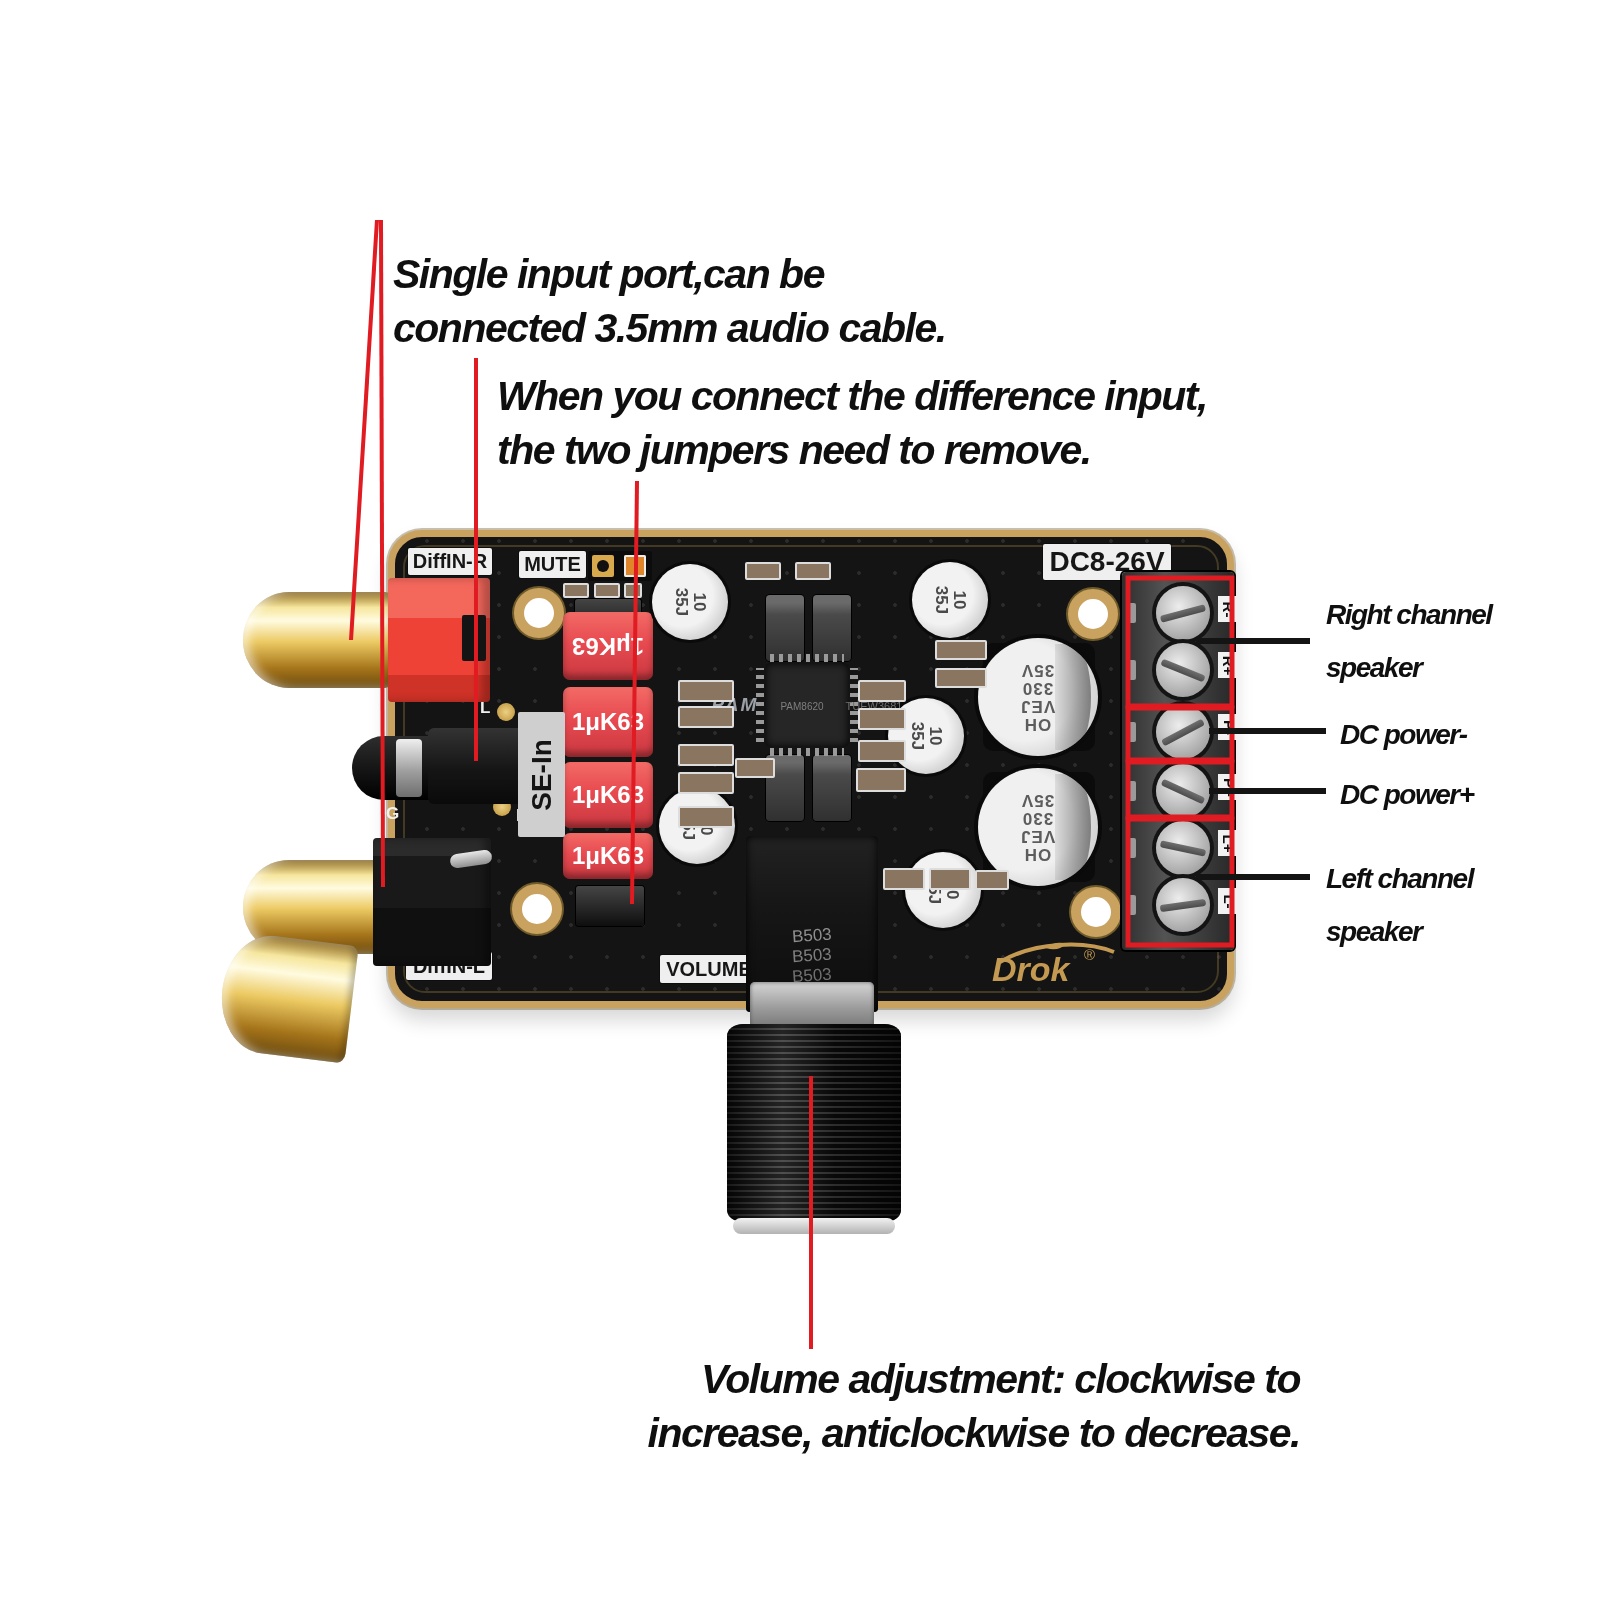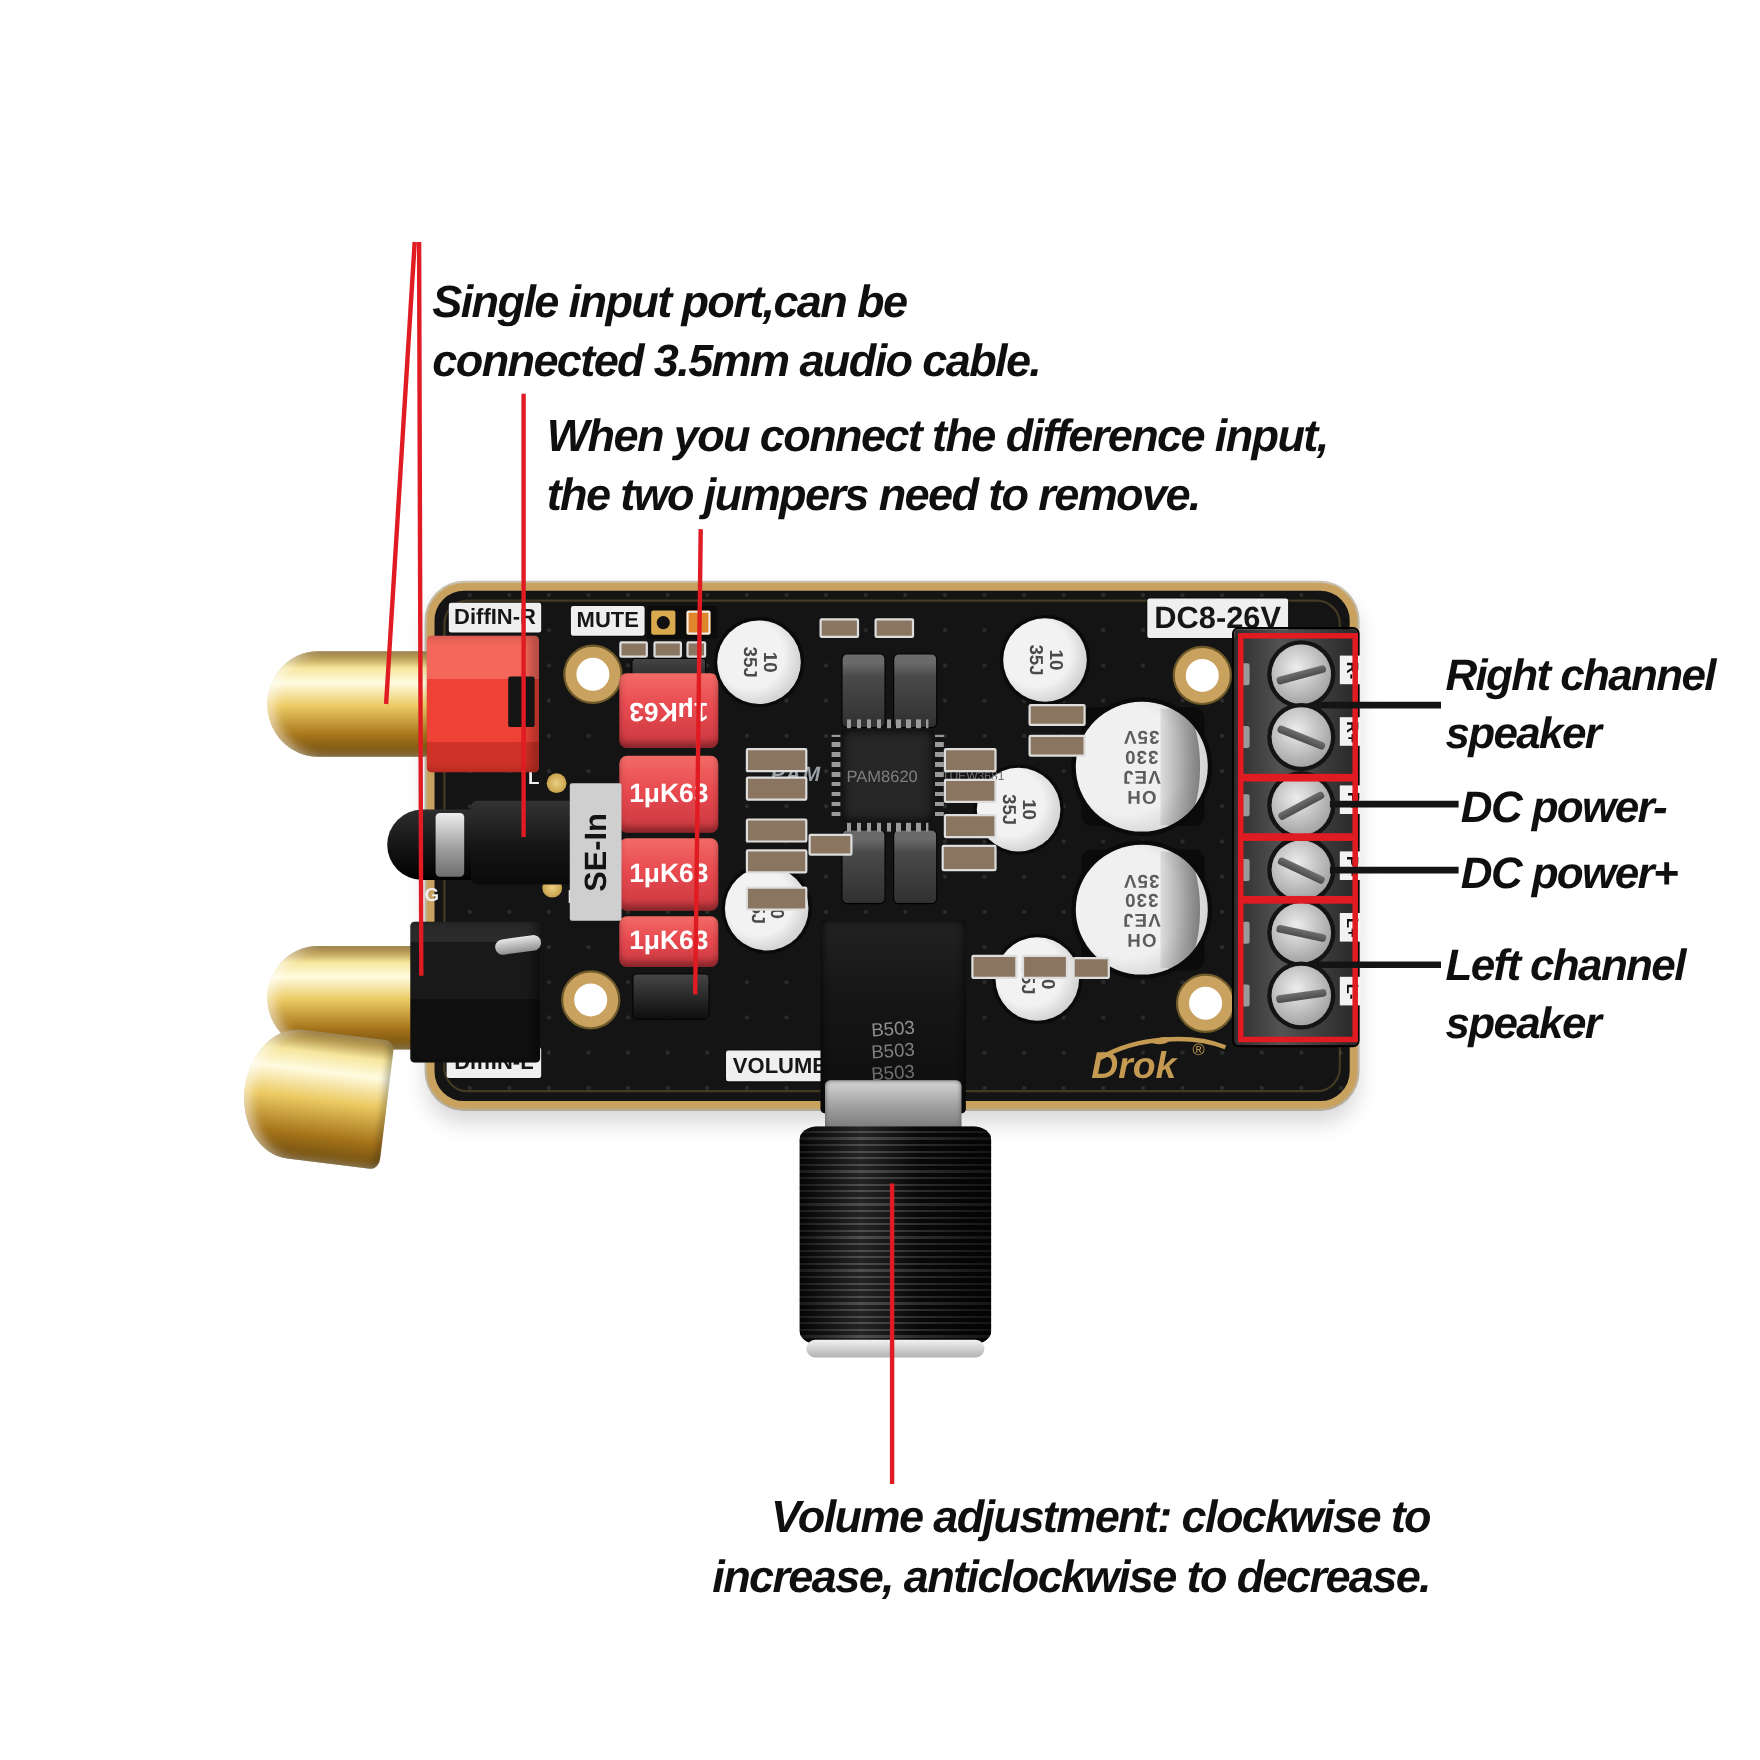--- a/index.html
+++ b/index.html
@@ -2,21 +2,21 @@
 <html><head>
 <meta charset="utf-8">
 <style>
   html,body{margin:0;padding:0;background:#fff;}
   #stage{position:relative;width:1600px;height:1600px;background:#fff;overflow:hidden;
          font-family:"Liberation Sans",sans-serif;}
   .abs{position:absolute;}
   
   .txt{position:absolute;font:italic 700 41px/54px "Liberation Sans",sans-serif;
        color:#0f0f0f;letter-spacing:-1.5px;white-space:nowrap;}
-  .txt.sm{font-size:40px;line-height:53px;}
+  .txt.sm{font-size:28px;line-height:53px;margin-left:12px;}
   .txt.center{text-align:right;}
   
   .lbl{position:absolute;background:#efefef;color:#161616;display:flex;align-items:center;
        justify-content:center;font-weight:700;border-radius:2px;box-shadow:0 0 0 1px #00000055;}
   
   #pcb{position:absolute;left:388px;top:530px;width:846px;height:478px;border-radius:34px;
        background-color:#141414;
        background-image:radial-gradient(circle,#2c2c2c 1.5px,transparent 2.2px);
        background-size:36px 32px;background-position:14px 20px;
        border:7px solid #c9a25f;box-sizing:border-box;
@@ -209,21 +209,21 @@
   <div class="inductor" style="left:766px;top:755px;"></div>
   <div class="inductor" style="left:813px;top:755px;"></div>
 
   <div class="abs" style="left:770px;top:654px;width:74px;height:8px;background:repeating-linear-gradient(90deg,#9a9a9a 0 4px,transparent 4px 9px);"></div>
   <div class="abs" style="left:770px;top:748px;width:74px;height:8px;background:repeating-linear-gradient(90deg,#9a9a9a 0 4px,transparent 4px 9px);"></div>
   <div class="abs" style="left:756px;top:668px;width:8px;height:74px;background:repeating-linear-gradient(0deg,#9a9a9a 0 4px,transparent 4px 9px);"></div>
   <div class="abs" style="left:850px;top:668px;width:8px;height:74px;background:repeating-linear-gradient(0deg,#9a9a9a 0 4px,transparent 4px 9px);"></div>
   <div class="abs" style="left:765px;top:663px;width:84px;height:84px;background:#262626;border-radius:5px;
        box-shadow:inset 0 0 10px #000;display:flex;flex-direction:row;align-items:center;justify-content:center;gap:22px;">
     <div style="font:italic 900 19px 'Liberation Sans',sans-serif;color:#9aa0a6;letter-spacing:2px;">PAM</div>
-    <div style="font-size:15px;color:#7f7f7f;margin-top:3px;">PAM8620</div>
+    <div style="font-size:10px;color:#7f7f7f;margin-top:3px;">PAM8620</div>
     <div style="font-size:11px;color:#6f6f6f;margin-top:2px;">TUEW3681</div>
   </div>
 
   <div class="smd" style="left:563px;top:583px;width:26px;height:15px;"></div>
   <div class="smd" style="left:594px;top:583px;width:26px;height:15px;"></div>
   <div class="smd" style="left:624px;top:583px;width:18px;height:15px;"></div>
   <div class="smd" style="left:745px;top:562px;width:36px;height:18px;"></div>
   <div class="smd" style="left:795px;top:562px;width:36px;height:18px;"></div>
   <div class="smd" style="left:678px;top:680px;width:56px;height:22px;"></div>
   <div class="smd" style="left:678px;top:706px;width:56px;height:22px;"></div>

